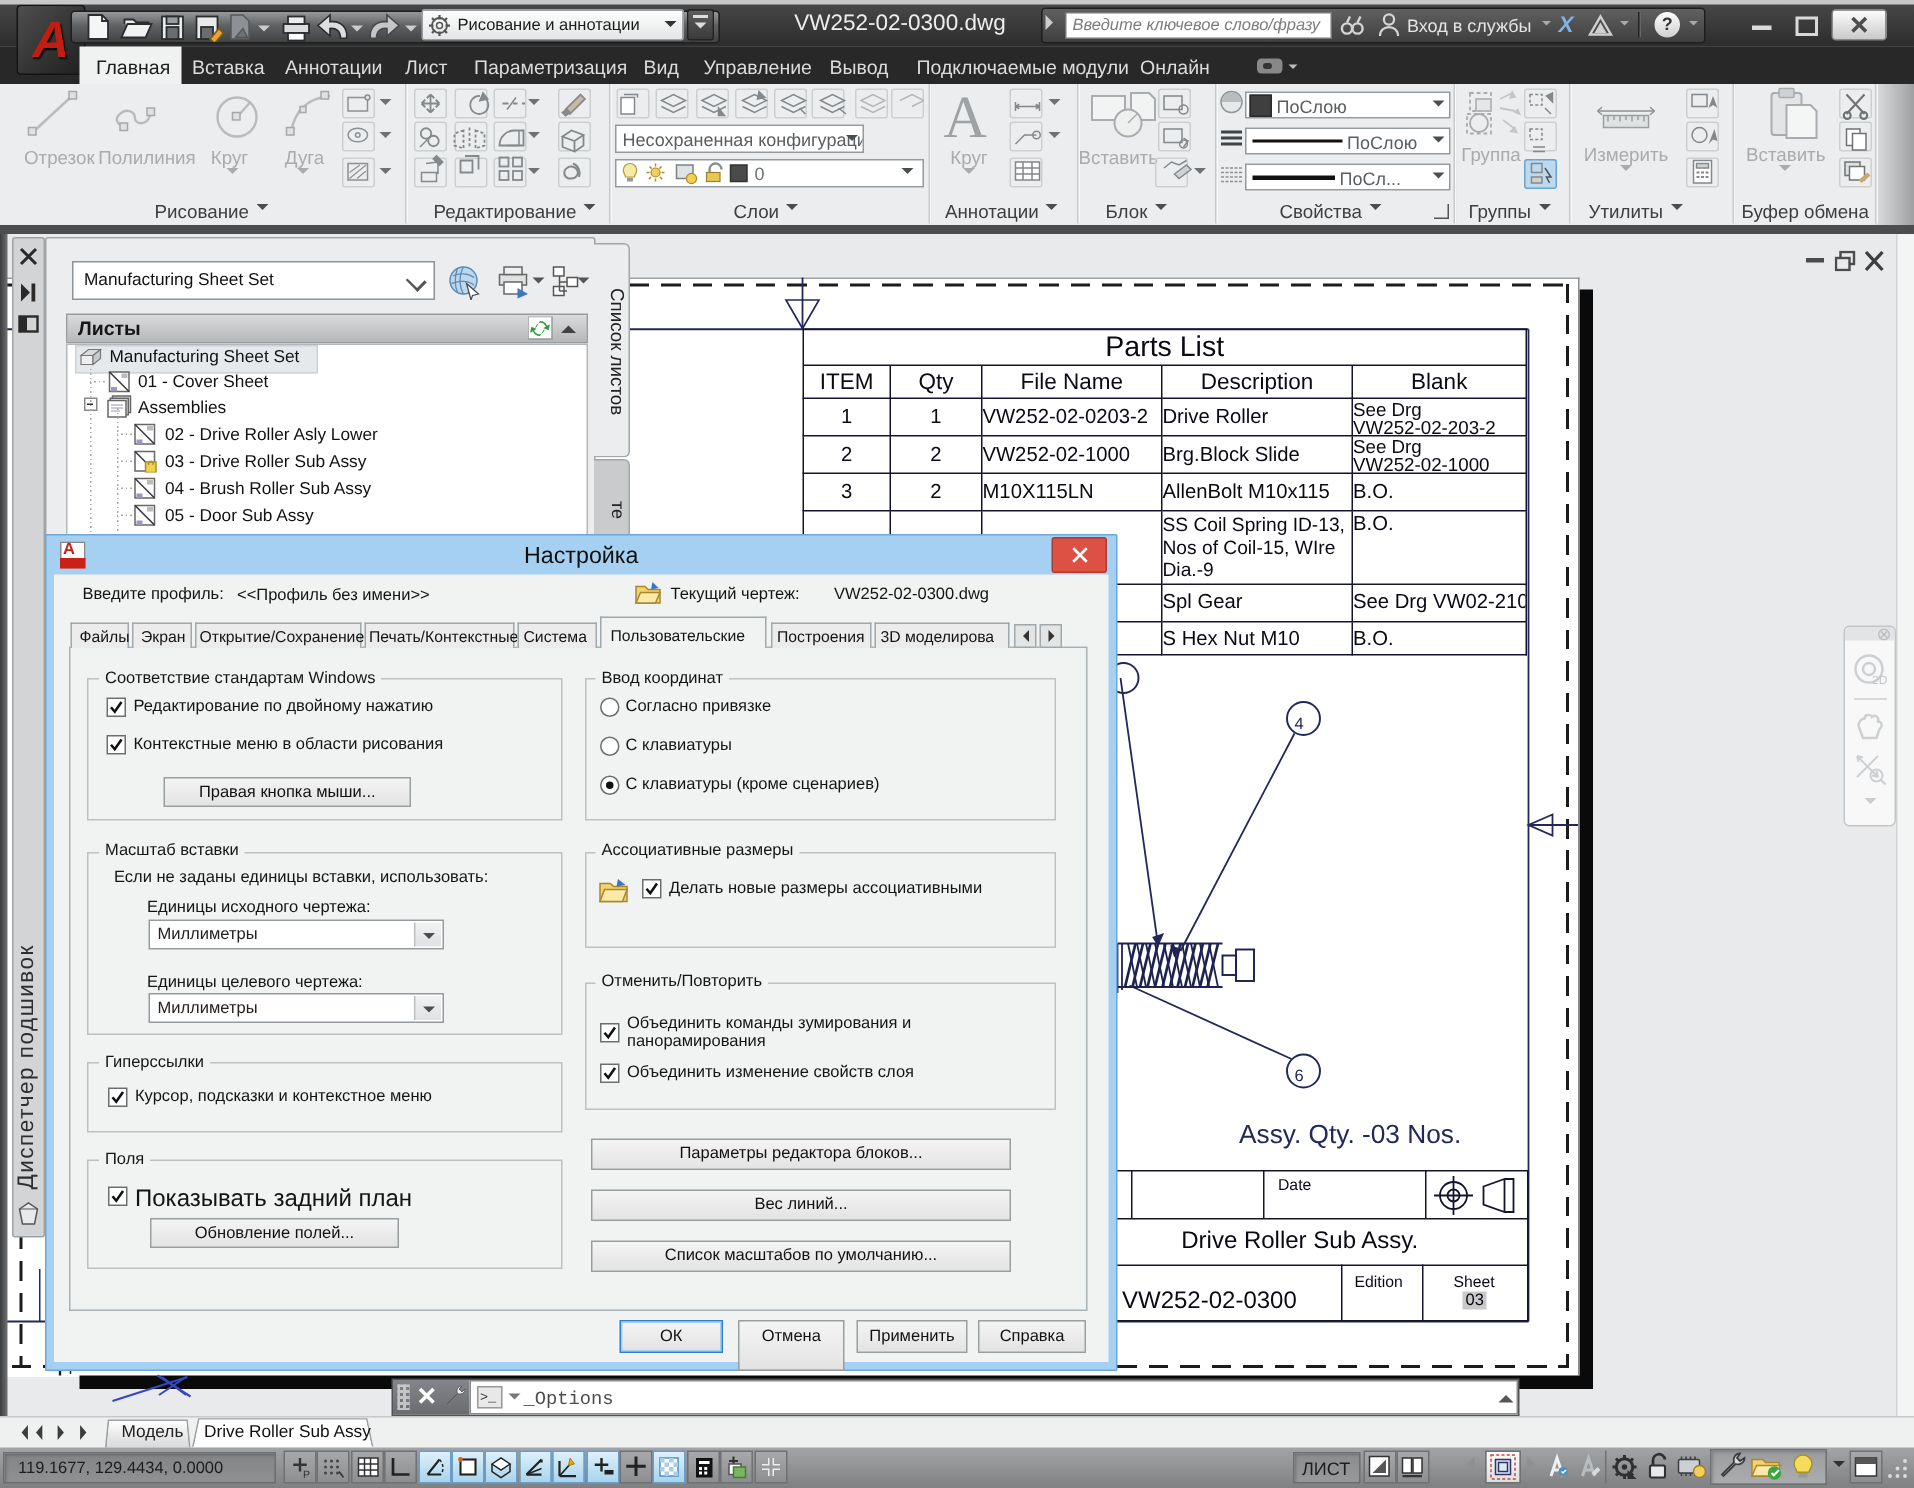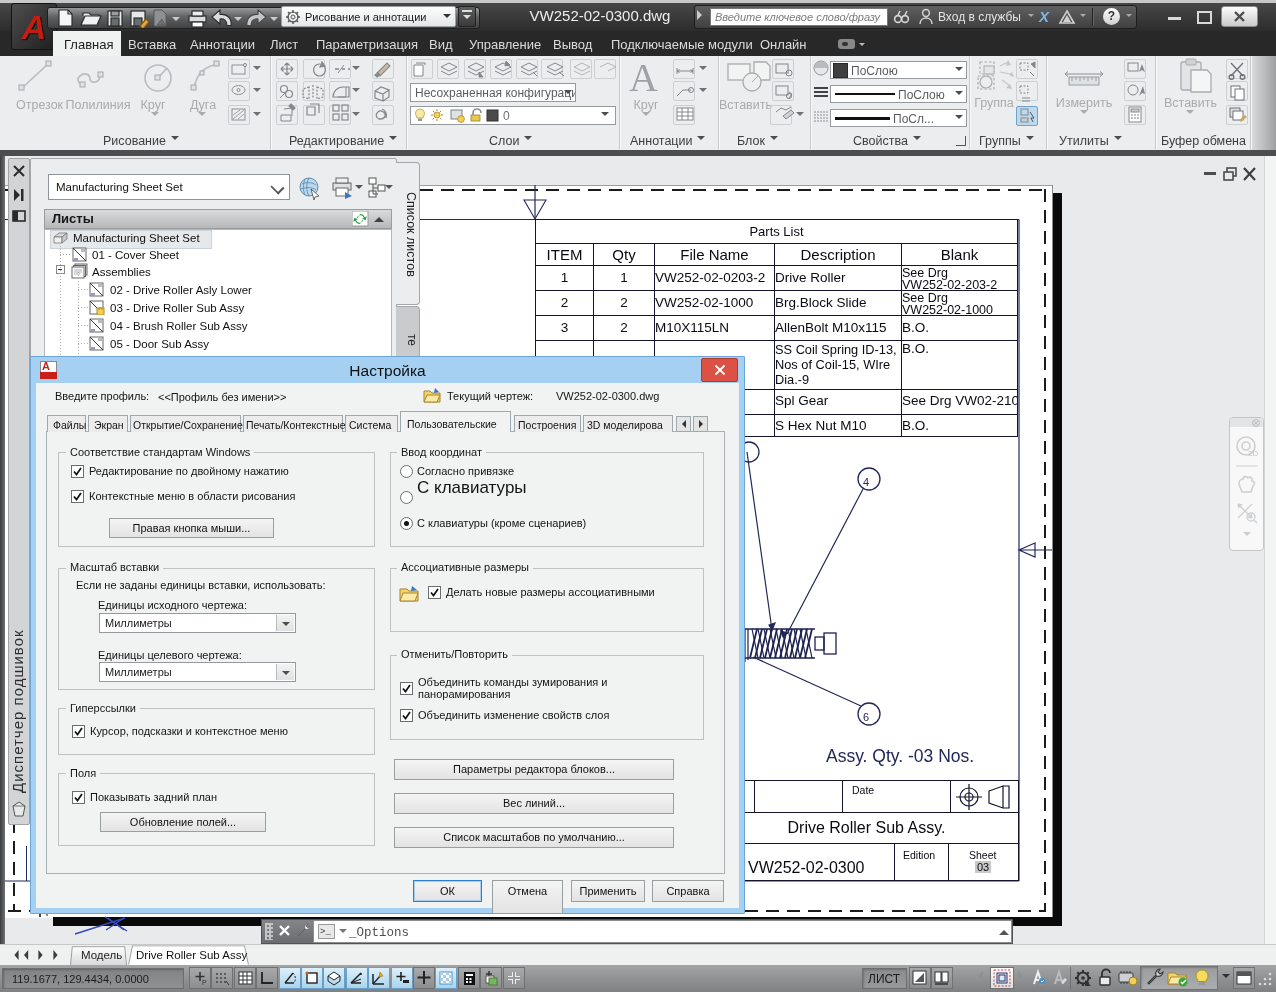--- a/index.html
+++ b/index.html
@@ -455,21 +455,21 @@
   <path d="M745 473h70M745 502h70" stroke-width="1.4"></path>
   <path d="M745 473v33M748 473v31"></path>
   <path d="M750 502l7-29M755 502l7-29M760 502l7-29M765 502l7-29M770 502l7-29M775 502l7-29M780 502l7-29M785 502l7-29M790 502l7-29M795 502l7-29M800 502l7-29M805 502l7-29" stroke-width="1.8"></path>
   <path d="M752 473l6 29M758 473l6 29M764 473l6 29M770 473l6 29M776 473l6 29M782 473l6 29M788 473l6 29M794 473l6 29M800 473l6 29M806 473l6 29" stroke-width="1.2"></path>
   <rect x="815" y="481" width="9" height="13" stroke-width="1.3"></rect>
   <rect x="824" y="477" width="12" height="21" stroke-width="1.3"></rect>
  </g>
  <text x="826" y="606" font-size="17.5" fill="#23285a" font-family="Liberation Sans">Assy. Qty. -03 Nos.</text>
 </svg>
 
-<div class="tcell" style="left:535px;top:219px;width:483px;height:25px;border:1.3px solid #14142e;font-size:13px;text-align:center;line-height:24px">Parts List</div>
+<div class="tcell" style="left:535px;top:219px;width:483px;height:25px;border:1.3px solid #14142e;font-size:19px;text-align:center;line-height:24px">Parts List</div>
 <div class="tcell" style="left:535px;top:244px;width:59px;height:22px;border:1.3px solid #14142e;border-top:none;font-size:15px;text-align:center;line-height:21px">ITEM</div>
 <div class="tcell" style="left:594px;top:244px;width:61px;height:22px;border:1.3px solid #14142e;border-top:none;border-left:none;font-size:15px;text-align:center;line-height:21px">Qty</div>
 <div class="tcell" style="left:655px;top:244px;width:120px;height:22px;border:1.3px solid #14142e;border-top:none;border-left:none;font-size:15px;text-align:center;line-height:21px">File Name</div>
 <div class="tcell" style="left:775px;top:244px;width:127px;height:22px;border:1.3px solid #14142e;border-top:none;border-left:none;font-size:15px;text-align:center;line-height:21px">Description</div>
 <div class="tcell" style="left:902px;top:244px;width:116px;height:22px;border:1.3px solid #14142e;border-top:none;border-left:none;font-size:15px;text-align:center;line-height:21px">Blank</div>
 
 <div class="tcell" style="left:535px;top:266px;width:59px;height:25px;border:1.3px solid #14142e;border-top:none;font-size:13.5px;text-align:center;line-height:24px">1</div>
 <div class="tcell" style="left:594px;top:266px;width:61px;height:25px;border:1.3px solid #14142e;border-top:none;border-left:none;font-size:13.5px;text-align:center;line-height:24px">1</div>
 <div class="tcell" style="left:655px;top:266px;width:120px;height:25px;border:1.3px solid #14142e;border-top:none;border-left:none;font-size:13.5px;line-height:24px">VW252-02-0203-2</div>
 <div class="tcell" style="left:775px;top:266px;width:127px;height:25px;border:1.3px solid #14142e;border-top:none;border-left:none;font-size:13.5px;line-height:24px">Drive Roller</div>
@@ -762,29 +762,29 @@
     </svg>
   </span>
 <div class="ab" style="left:90px;top:725px;font-size:11px;color:#141414">Курсор, подсказки и контекстное меню</div>
 <div class="gb" style="left:58px;top:773px;width:317px;height:73px"></div>
 <div class="gl" style="left:66px;top:767px">Поля</div>
 <span class="cb" style="left:72px;top:791px">
     <svg width="11" height="11" viewBox="0 0 11 11">
       <path d="M2 5.5l2.5 3L9 2" stroke="#111" stroke-width="1.7" fill="none"></path>
     </svg>
   </span>
-<div class="ab" style="left:90px;top:791px;font-size:11px;color:#141414">Показывать задний план</div>
+<div class="ab" style="left:90px;top:791px;font-size:16px;color:#141414">Показывать задний план</div>
 <div class="btn ab" style="left:100px;top:812px;width:166px;height:20px;line-height:18px">Обновление полей...</div>
 
 <div class="gb" style="left:390px;top:452px;width:314px;height:95px"></div>
 <div class="gl" style="left:397px;top:446px">Ввод координат</div>
 <span class="rad" style="left:400px;top:465px"></span>
 <div class="ab" style="left:417px;top:465px;font-size:11px;color:#141414">Согласно привязке</div>
 <span class="rad" style="left:400px;top:491px"></span>
-<div class="ab" style="left:417px;top:478px;font-size:17px;color:#141414">С клавиатуры</div>
+<div class="ab" style="left:417px;top:491px;font-size:11px;color:#141414">С клавиатуры</div>
 <span class="rad" style="left:400px;top:517px">
     <span style="position:absolute;left:3px;top:3px;width:5px;height:5px;border-radius:50%;background:#111"></span>
   </span>
 <div class="ab" style="left:417px;top:517px;font-size:11px;color:#141414">С клавиатуры (кроме сценариев)</div>
 <div class="gb" style="left:390px;top:568px;width:314px;height:64px"></div>
 <div class="gl" style="left:397px;top:561px">Ассоциативные размеры</div>
 <svg class="ab" style="left:399px;top:585px" width="20" height="18" viewBox="0 0 20 18">
     <path d="M1 4h7l2 2h9v10H1z" fill="#f5d36b" stroke="#a8872e"></path>
     <path d="M1 16l3-8h15l-3 8z" fill="#fbe9a8" stroke="#a8872e"></path>
     <path d="M13 1l5 4-6 1z" fill="#3a76c4"></path>

